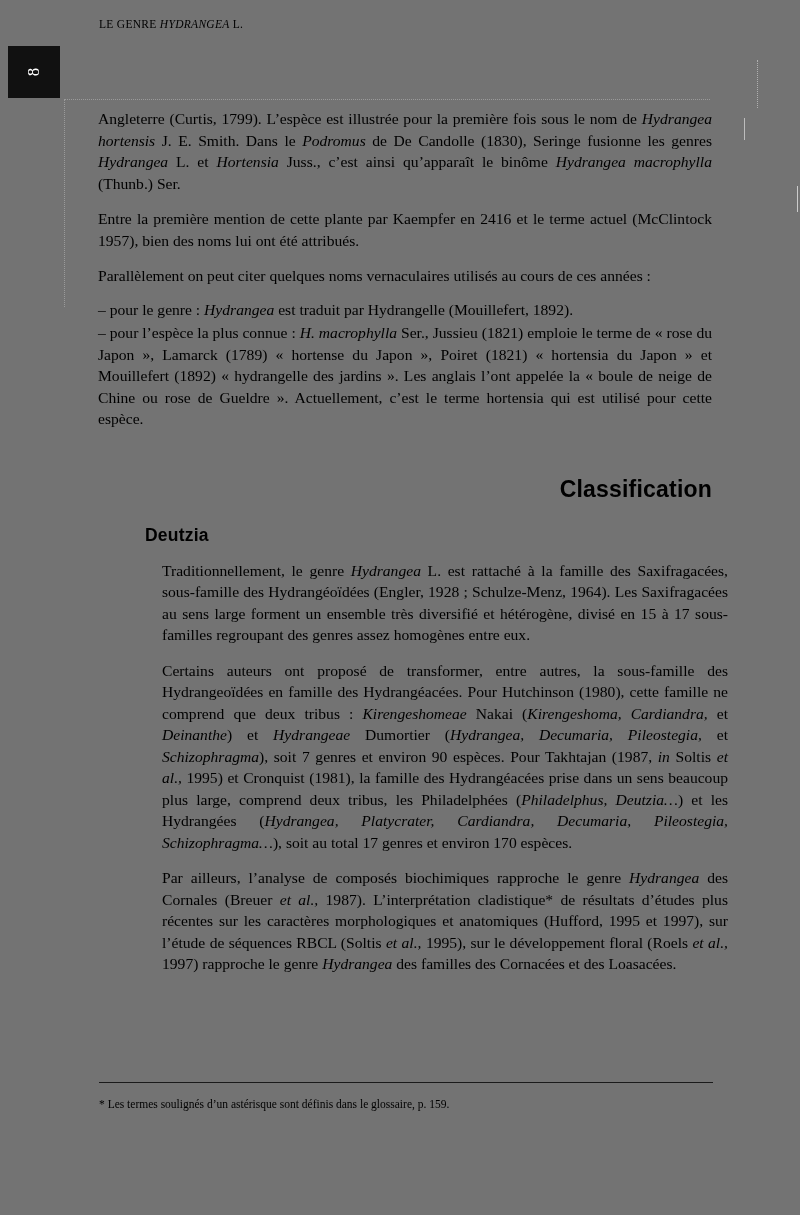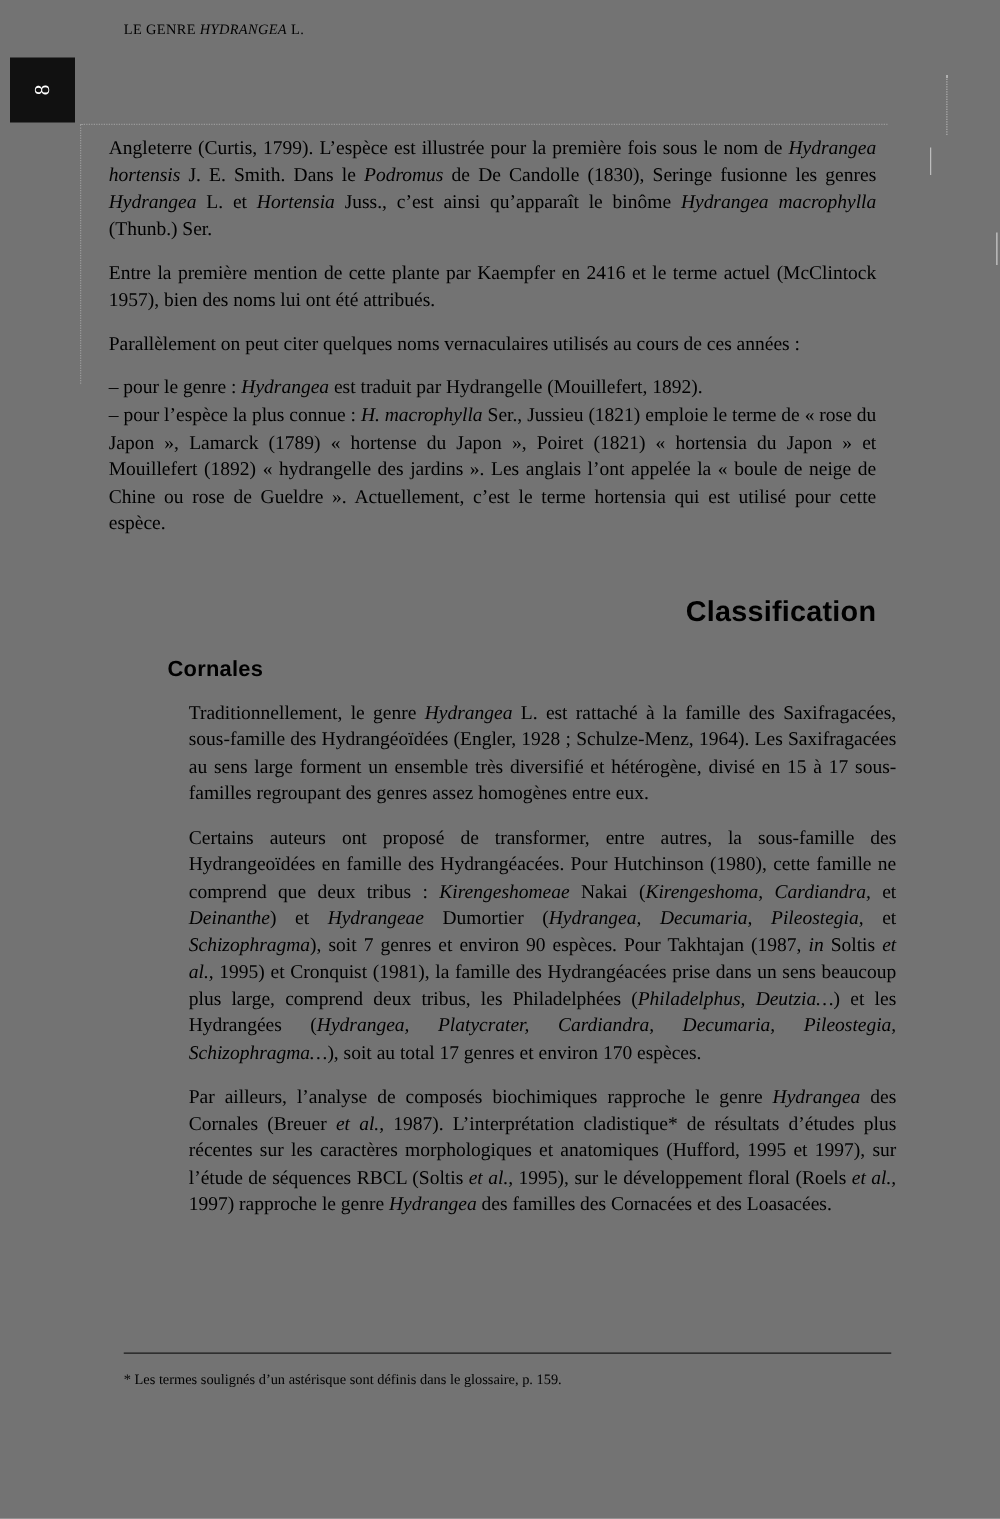--- a/index.html
+++ b/index.html
@@ -91,21 +91,21 @@
     top: 186px;
     left: 797px;
     height: 26px;
     border-left: 1px solid #cccccc;
   }
 
   
   .col {
     position: absolute;
     top: 108px;
-    left: 87px;
+    left: 98px;
     width: 614px;
   }
   p.para {
     margin: 0 0 14px 0;
     font-size: 15.6px;
     line-height: 21.5px;
     text-align: justify;
     text-justify: inter-word;
     hyphens: none;
   }
@@ -178,21 +178,21 @@
 
   <div class="col">
 
     <p class="para" id="host-p1"><span>Angleterre (Curtis, 1799). L’espèce est illustrée pour la première fois sous le nom de </span><span class="i">Hydrangea hortensis</span><span> J. E. Smith. Dans le </span><span class="i">Podromus</span><span> de De Candolle (1830), Seringe fusionne les genres </span><span class="i">Hydrangea</span><span> L. et </span><span class="i">Hortensia</span><span> Juss., c’est ainsi qu’apparaît le binôme </span><span class="i">Hydrangea macrophylla</span><span> (Thunb.) Ser.</span></p>
     <p class="para" id="host-p2"><span>Entre la première mention de cette plante par Kaempfer en 2416 et le terme actuel (McClintock 1957), bien des noms lui ont été attribués.</span></p>
     <p class="para tight" id="host-p3"><span>Parallèlement on peut citer quelques noms vernaculaires utilisés au cours de ces années&nbsp;:</span></p>
     <p class="dash" id="host-p4"><span>– pour le genre&nbsp;: </span><span class="i">Hydrangea</span><span> est traduit par Hydrangelle (Mouillefert, 1892).</span></p>
     <p class="para" id="host-p5"><span>– pour l’espèce la plus connue&nbsp;: </span><span class="i">H. macrophylla</span><span> Ser., Jussieu (1821) emploie le terme de «&nbsp;rose du Japon&nbsp;», Lamarck (1789) «&nbsp;hortense du Japon&nbsp;», Poiret (1821) «&nbsp;hortensia du Japon&nbsp;» et Mouillefert (1892) «&nbsp;hydrangelle des jardins&nbsp;». Les anglais l’ont appelée la «&nbsp;boule de neige de Chine ou rose de Gueldre&nbsp;». Actuellement, c’est le terme hortensia qui est utilisé pour cette espèce.</span></p>
 
     <h2 class="section">Classification</h2>
-    <h3 class="sub">Cornales</h3>
+    <h3 class="sub">Deutzia</h3>
 
     <div class="indent">
       <p class="para" id="host-f1"><span>Traditionnellement, le genre </span><span class="i">Hydrangea</span><span> L. est rattaché à la famille des Saxifragacées, sous-famille des Hydrangéoïdées (Engler, 1928&nbsp;; Schulze-Menz, 1964). Les Saxifragacées au sens large forment un ensemble très diversifié et hétérogène, divisé en 15 à 17 sous-familles regroupant des genres assez homogènes entre eux.</span></p>
       <p class="para" id="host-f2"><span>Certains auteurs ont proposé de transformer, entre autres, la sous-famille des Hydrangeoïdées en famille des Hydrangéacées. Pour Hutchinson (1980), cette famille ne comprend que deux tribus&nbsp;: </span><span class="i">Kirengeshomeae</span><span> Nakai (</span><span class="i">Kirengeshoma, Cardiandra,</span><span> et </span><span class="i">Deinanthe</span><span>) et </span><span class="i">Hydrangeae</span><span> Dumortier (</span><span class="i">Hydrangea, Decumaria, Pileostegia,</span><span> et </span><span class="i">Schizophragma</span><span>), soit 7 genres et environ 90 espèces. Pour Takhtajan (1987, </span><span class="i">in</span><span> Soltis </span><span class="i">et al.,</span><span> 1995) et Cronquist (1981), la famille des Hydrangéacées prise dans un sens beaucoup plus large, comprend deux tribus, les Philadelphées (</span><span class="i">Philadelphus, Deutzia…</span><span>) et les Hydrangées (</span><span class="i">Hydrangea, Platycrater, Cardiandra, Decumaria, Pileostegia, Schizophragma…</span><span>), soit au total 17 genres et environ 170 espèces.</span></p>
       <p class="para" id="host-f3"><span>Par ailleurs, l’analyse de composés biochimiques rapproche le genre </span><span class="i">Hydrangea</span><span> des Cornales (Breuer </span><span class="i">et al.,</span><span> 1987). L’interprétation cladistique* de résultats d’études plus récentes sur les caractères morphologiques et anatomiques (Hufford, 1995 et 1997), sur l’étude de séquences RBCL (Soltis </span><span class="i">et al.,</span><span> 1995), sur le développement floral (Roels </span><span class="i">et al.,</span><span> 1997) rapproche le genre </span><span class="i">Hydrangea</span><span> des familles des Cornacées et des Loasacées.</span></p>
     </div>
 
   </div>
 
   <div class="footnote-rule"></div>

